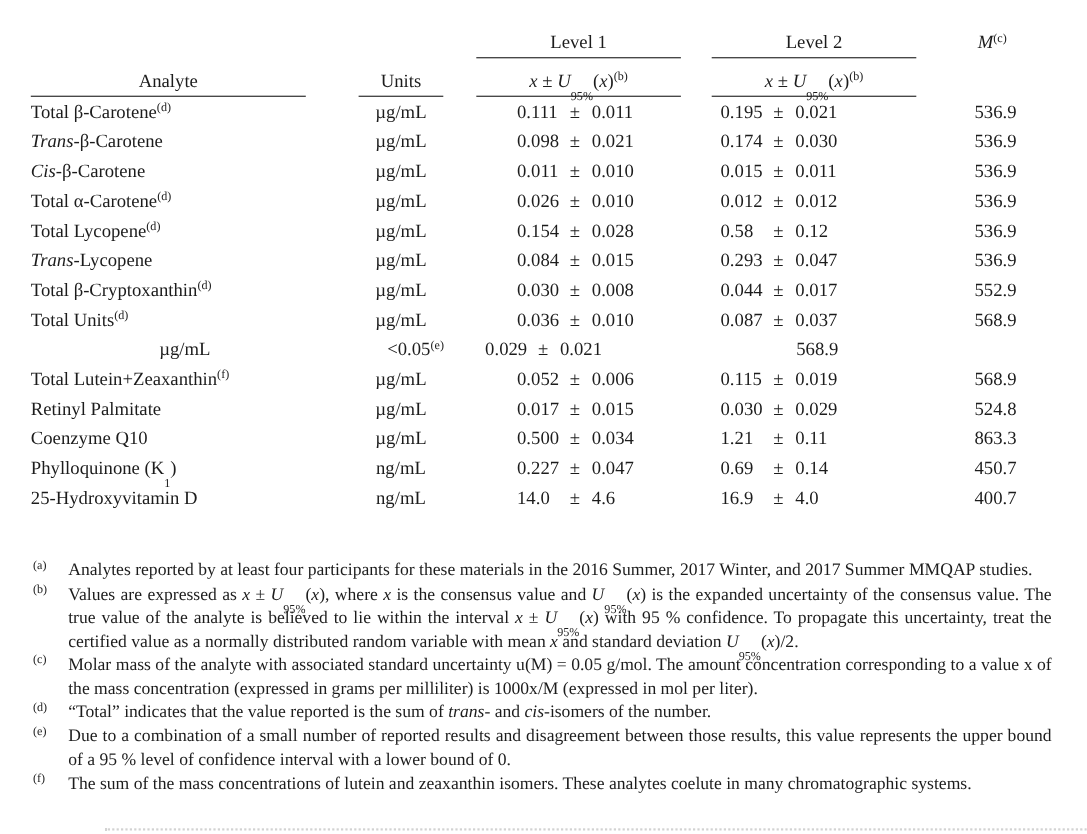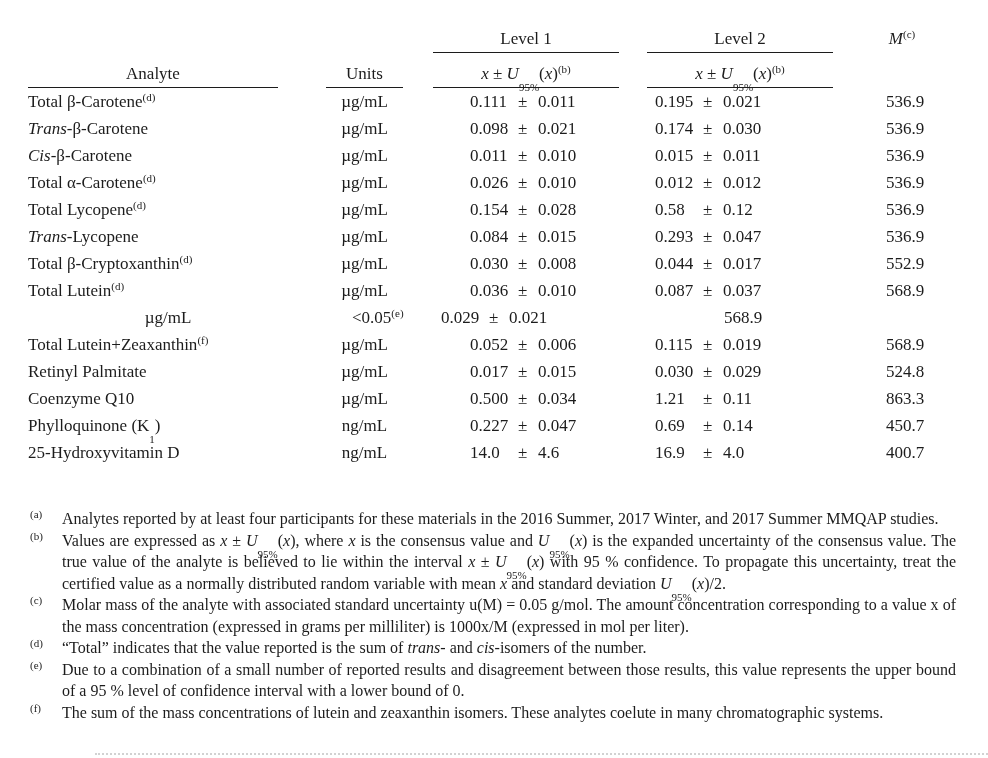--- a/index.html
+++ b/index.html
@@ -184,21 +184,21 @@
           <span class="unc">0.008</span>
         </div>
         <div class="lvl-cell lvl2-cell">
           <span class="val">0.044</span>
           <span class="pm">±</span>
           <span class="unc">0.017</span>
         </div>
         <div class="molar-cell">552.9</div>
       </div>
       <div class="grid-row trow">
-        <div class="analyte-cell"><span>Total Lutein</span><span class="sup">(d)</span></div>
+        <div class="analyte-cell"><span>Total Units</span><span class="sup">(d)</span></div>
         <div class="units-cell">µg/mL</div>
         <div class="lvl-cell lvl1-cell">
           <span class="val">0.036</span>
           <span class="pm">±</span>
           <span class="unc">0.010</span>
         </div>
         <div class="lvl-cell lvl2-cell">
           <span class="val">0.087</span>
           <span class="pm">±</span>
           <span class="unc">0.037</span>

